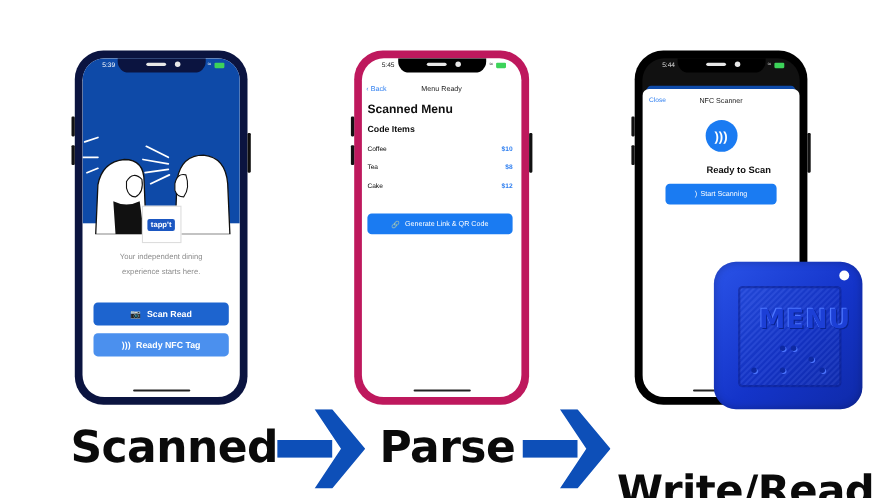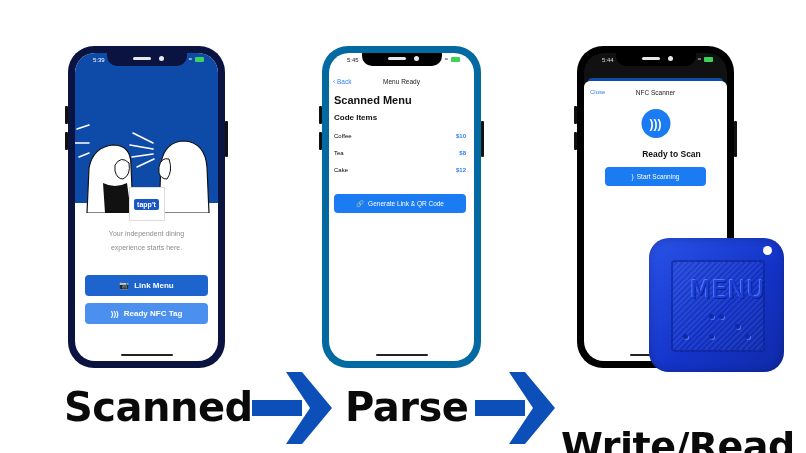--- a/index.html
+++ b/index.html
@@ -48,21 +48,21 @@
   .tagline { position: absolute; top: 174px; left: 0; right: 0; text-align: center; color: #8c8c8c; font-size: 7px; line-height: 14px; }
   .btn-primary {
     position: absolute; left: 10px; right: 10px; height: 21px;
     border-radius: 4px; color: #fff; font-size: 8px; font-weight: bold;
     display: flex; align-items: center; justify-content: center; gap: 5px;
   }
   #scan-menu-btn { top: 222px; background: #1d64cf; }
   #read-nfc-btn { top: 250px; background: #4b90ee; }
 
   
-  #phone2 { left: 322px; top: 46px; width: 159px; height: 322px; background: #0369a1; }
+  #phone2 { left: 322px; top: 46px; width: 159px; height: 322px; background: #be185d; }
   #phone2 .notch { background: #000; }
   #phone2 .status-time, #phone2 .status-icons { color: #222; }
   .nav-bar { position: absolute; top: 23px; left: 0; right: 0; height: 14px; font-size: 6.5px; }
   .nav-back { position: absolute; left: 4px; top: 2px; color: #2f7ff0; }
   .nav-title { position: absolute; left: 0; right: 0; top: 2px; text-align: center; color: #222; }
   .scanned-title { position: absolute; top: 41px; left: 5px; font-size: 11px; font-weight: bold; color: #111; }
   .menu-items-hdr { position: absolute; top: 60px; left: 5px; font-size: 8px; font-weight: bold; color: #111; }
   .menu-row { position: absolute; left: 5px; right: 8px; font-size: 6px; display: flex; justify-content: space-between; }
   .menu-row .price { color: #2f7ff0; font-weight: bold; }
   #gen-link-btn {
@@ -100,21 +100,21 @@
     box-shadow: inset 0 0 8px rgba(0,0,0,0.25);
   }
   .nfc-tag .hole { position: absolute; top: 8px; right: 12px; width: 9px; height: 9px; border-radius: 50%; background: #fff; }
   .nfc-tag .inner {
     position: absolute; left: 22px; top: 22px; width: 94px; height: 92px;
     border: 2px solid rgba(10,30,140,0.55); border-radius: 4px;
     background: repeating-linear-gradient(135deg, rgba(255,255,255,0.06) 0 2px, rgba(0,0,0,0.04) 2px 4px);
   }
   .nfc-tag .label {
     position: absolute; left: 0; right: 0; top: 14px; text-align: right;
-    font-size: 24px; font-weight: normal; letter-spacing: 1px;
+    font-size: 24px; font-weight: bold; letter-spacing: 1px;
     color: #1c3fd6; text-shadow: 1px 1px 0 #0a2390, -1px -1px 0 #4d76ff;
     font-family: "DejaVu Sans", sans-serif;
     margin-left: 17px;
   }
   .dot { position: absolute; width: 5px; height: 5px; border-radius: 50%; background: #0d29a3; box-shadow: 1px 1px 0 #4d76ff; }
 
   
   .caption {
     position: absolute; top: 384px; font-size: 40px; font-weight: bold; color: #0a0a0a;
     font-family: "DejaVu Sans", sans-serif; letter-spacing: -0.5px;
@@ -160,21 +160,21 @@
     </svg>
     <div class="logo-box">
       <span class="logo">tapp't</span>
     </div>
     <div class="tagline">
       <div>Your independent dining</div>
       <div>experience starts here.</div>
     </div>
     <div class="btn-primary" id="scan-menu-btn">
       <span>📷</span>
-      <span>Link Menu</span>
+      <span>Scan Read</span>
     </div>
     <div class="btn-primary" id="read-nfc-btn">
       <span>)))</span>
       <span>Ready NFC Tag</span>
     </div>
     <div class="home-indicator"></div>
   </div>
 </div>
 
 <div class="phone" id="phone2">

